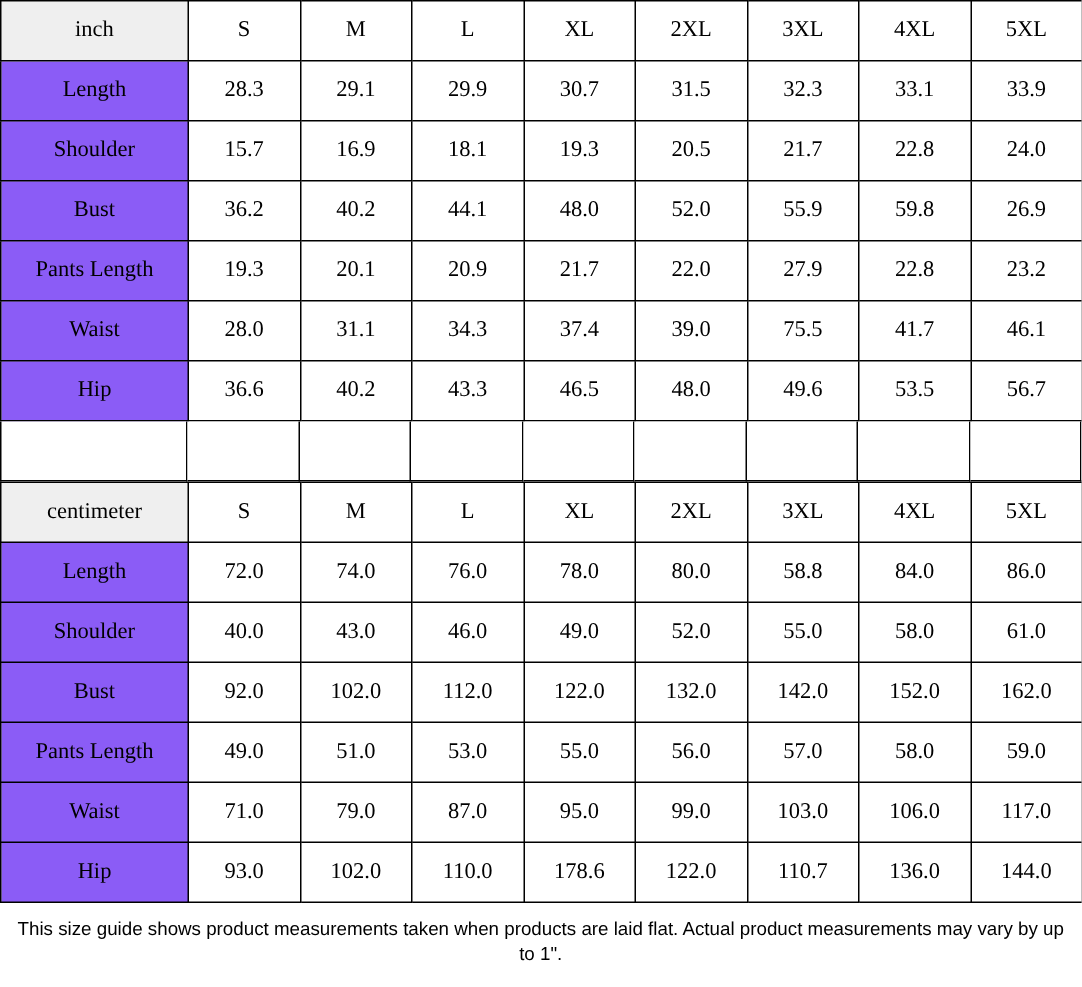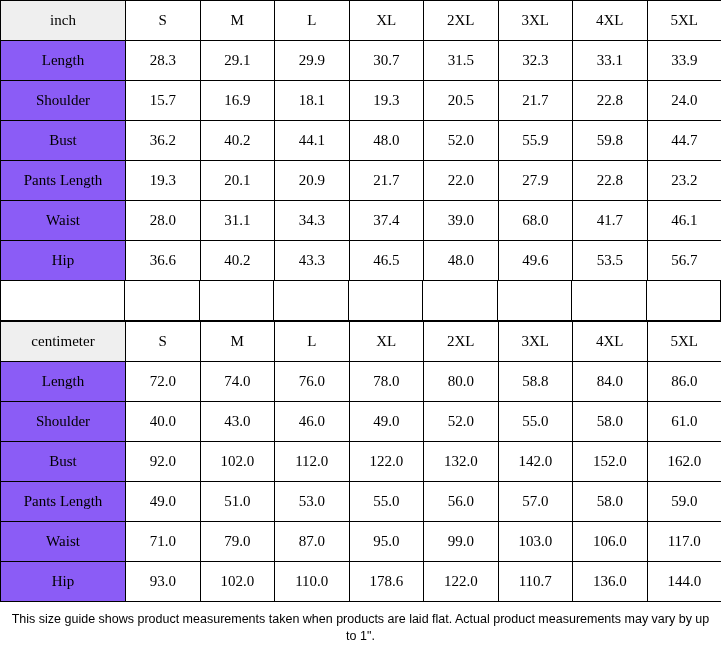--- a/index.html
+++ b/index.html
@@ -120,41 +120,41 @@
     </tr>
     <tr>
       <td class="row-label">Bust</td>
       <td class="value">36.2</td>
       <td class="value">40.2</td>
       <td class="value">44.1</td>
       <td class="value">48.0</td>
       <td class="value">52.0</td>
       <td class="value">55.9</td>
       <td class="value">59.8</td>
-      <td class="value">44.7</td>
+      <td class="value">26.9</td>
     </tr>
     <tr>
       <td class="row-label">Pants Length</td>
       <td class="value">19.3</td>
       <td class="value">20.1</td>
       <td class="value">20.9</td>
       <td class="value">21.7</td>
       <td class="value">22.0</td>
       <td class="value">27.9</td>
       <td class="value">22.8</td>
       <td class="value">23.2</td>
     </tr>
     <tr>
       <td class="row-label">Waist</td>
       <td class="value">28.0</td>
       <td class="value">31.1</td>
       <td class="value">34.3</td>
       <td class="value">37.4</td>
       <td class="value">39.0</td>
-      <td class="value">68.0</td>
+      <td class="value">75.5</td>
       <td class="value">41.7</td>
       <td class="value">46.1</td>
     </tr>
     <tr>
       <td class="row-label">Hip</td>
       <td class="value">36.6</td>
       <td class="value">40.2</td>
       <td class="value">43.3</td>
       <td class="value">46.5</td>
       <td class="value">48.0</td>

